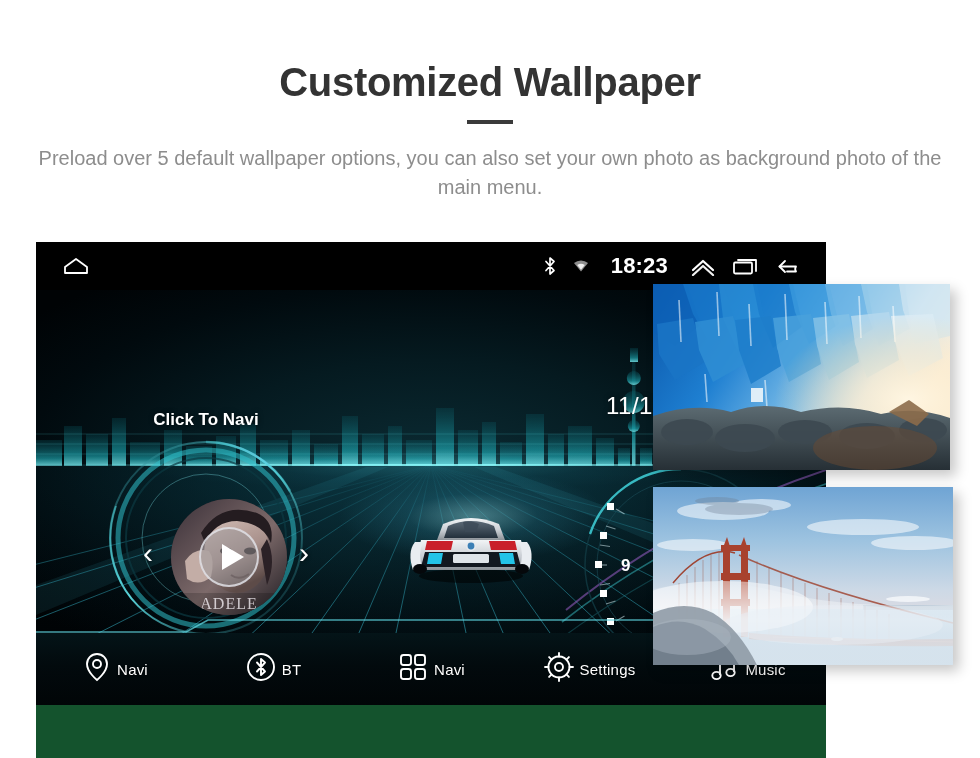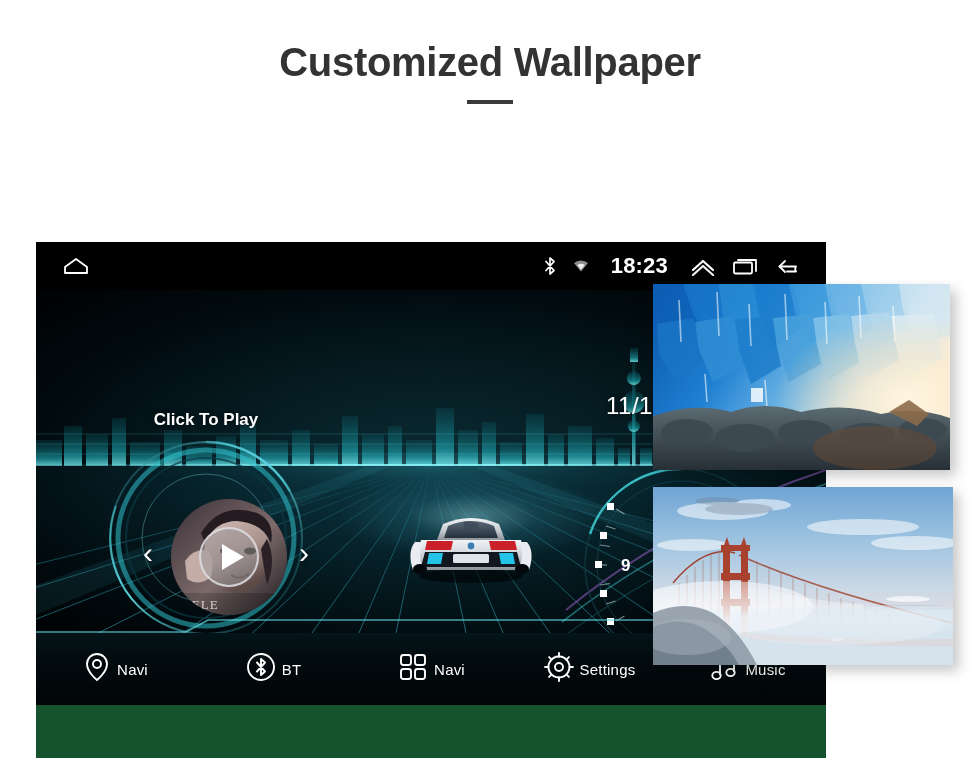--- a/index.html
+++ b/index.html
@@ -11,21 +11,21 @@
     width: 980px;
     height: 758px;
     font-family: "Liberation Sans", sans-serif;
     overflow: hidden;
     position: relative;
   }
 
   
   .header {
     width: 980px;
-    padding-top: 40px;
+    padding-top: 60px;
     text-align: center;
     box-sizing: border-box;
   }
   .page-title {
     font-size: 40px;
     font-weight: bold;
     color: #333333;
     letter-spacing: -0.3px;
     line-height: 1.1;
     margin: 0;
@@ -170,23 +170,23 @@
     width: 116px; height: 116px;
     border-radius: 50%;
     overflow: hidden;
     z-index: 8;
     background: #242026;
   }
   .album-art .artist-name {
     position: absolute;
     left: 0; bottom: 2px;
     width: 100%;
-    text-align: left;
+    text-align: center;
     color: rgba(245,240,245,0.78);
-    font-size: 13px;
+    font-size: 16px;
     letter-spacing: 1px;
     font-family: "Liberation Serif", serif;
   }
   .play-btn {
     position: absolute;
     left: 113px; top: 189px;
     width: 60px; height: 60px;
     border-radius: 50%;
     background: rgba(150,150,155,0.45);
     border: 2px solid rgba(230,230,235,0.8);
@@ -292,20 +292,21 @@
     z-index: 21;
   }
   .thumb svg { display: block; width: 100%; height: 100%; }
 </style>
 </head>
 <body>
 
 <div class="header">
   <h1 class="page-title">Customized Wallpaper</h1>
   <div class="title-rule"></div>
+  <p class="subtitle">Preload over 5 default wallpaper options, you can also set your own photo as background photo of the main menu.</p>
 </div>
 
 <div class="device">
 
   <div class="statusbar">
     <span class="sb-home">
       <svg width="28" height="20" viewBox="0 0 28 20" class="sb-icon">
         <path d="M3 17 L3 11 L14 3 L25 11 L25 17 Z" fill="none" stroke="#ffffff" stroke-width="1.8" stroke-linejoin="round"></path>
       </svg>
     </span>
@@ -496,21 +497,21 @@
       <path d="M108 63 L122 63 L124 74 L110 74 Z" fill="#23c4e8"></path>
 
       <path d="M24 52 Q16 62 22 80 L32 80 Q26 64 32 52 Z" fill="#e9edf1"></path>
       <path d="M136 52 Q144 62 138 80 L128 80 Q134 64 128 52 Z" fill="#e9edf1"></path>
 
       <ellipse cx="29" cy="79" rx="7" ry="5" fill="#05080b"></ellipse>
       <ellipse cx="131" cy="79" rx="7" ry="5" fill="#05080b"></ellipse>
     </svg>
 
     <div class="media-widget">
-      <div class="click-to-play">Click To Play</div>
+      <div class="click-to-play">Click To Navi</div>
 
       <svg class="media-rings" width="204" height="204" viewBox="0 0 204 204">
         <defs>
           <linearGradient id="ringA" x1="0" y1="0" x2="1" y2="1">
             <stop offset="0%" stop-color="#1f6d78" stop-opacity="0.15"></stop>
             <stop offset="45%" stop-color="#5fe0e6" stop-opacity="0.95"></stop>
             <stop offset="100%" stop-color="#0d3a44" stop-opacity="0.25"></stop>
           </linearGradient>
           <linearGradient id="ringB" x1="1" y1="0" x2="0" y2="1">
             <stop offset="0%" stop-color="#b06ad0" stop-opacity="0.85"></stop>

